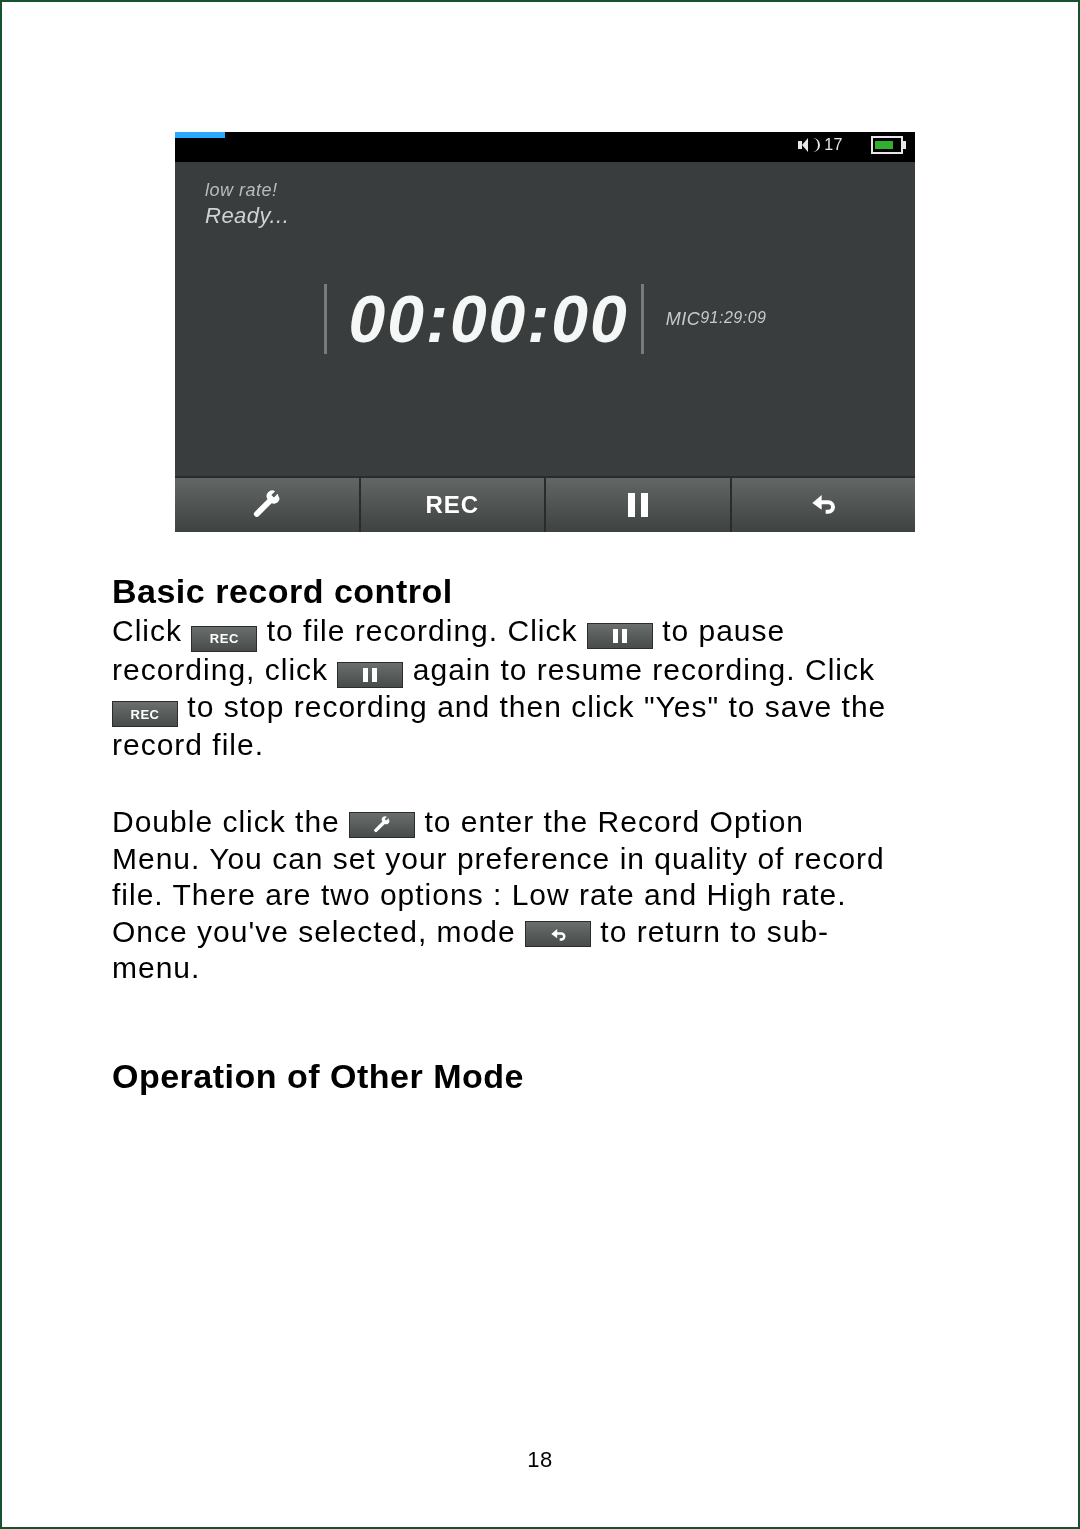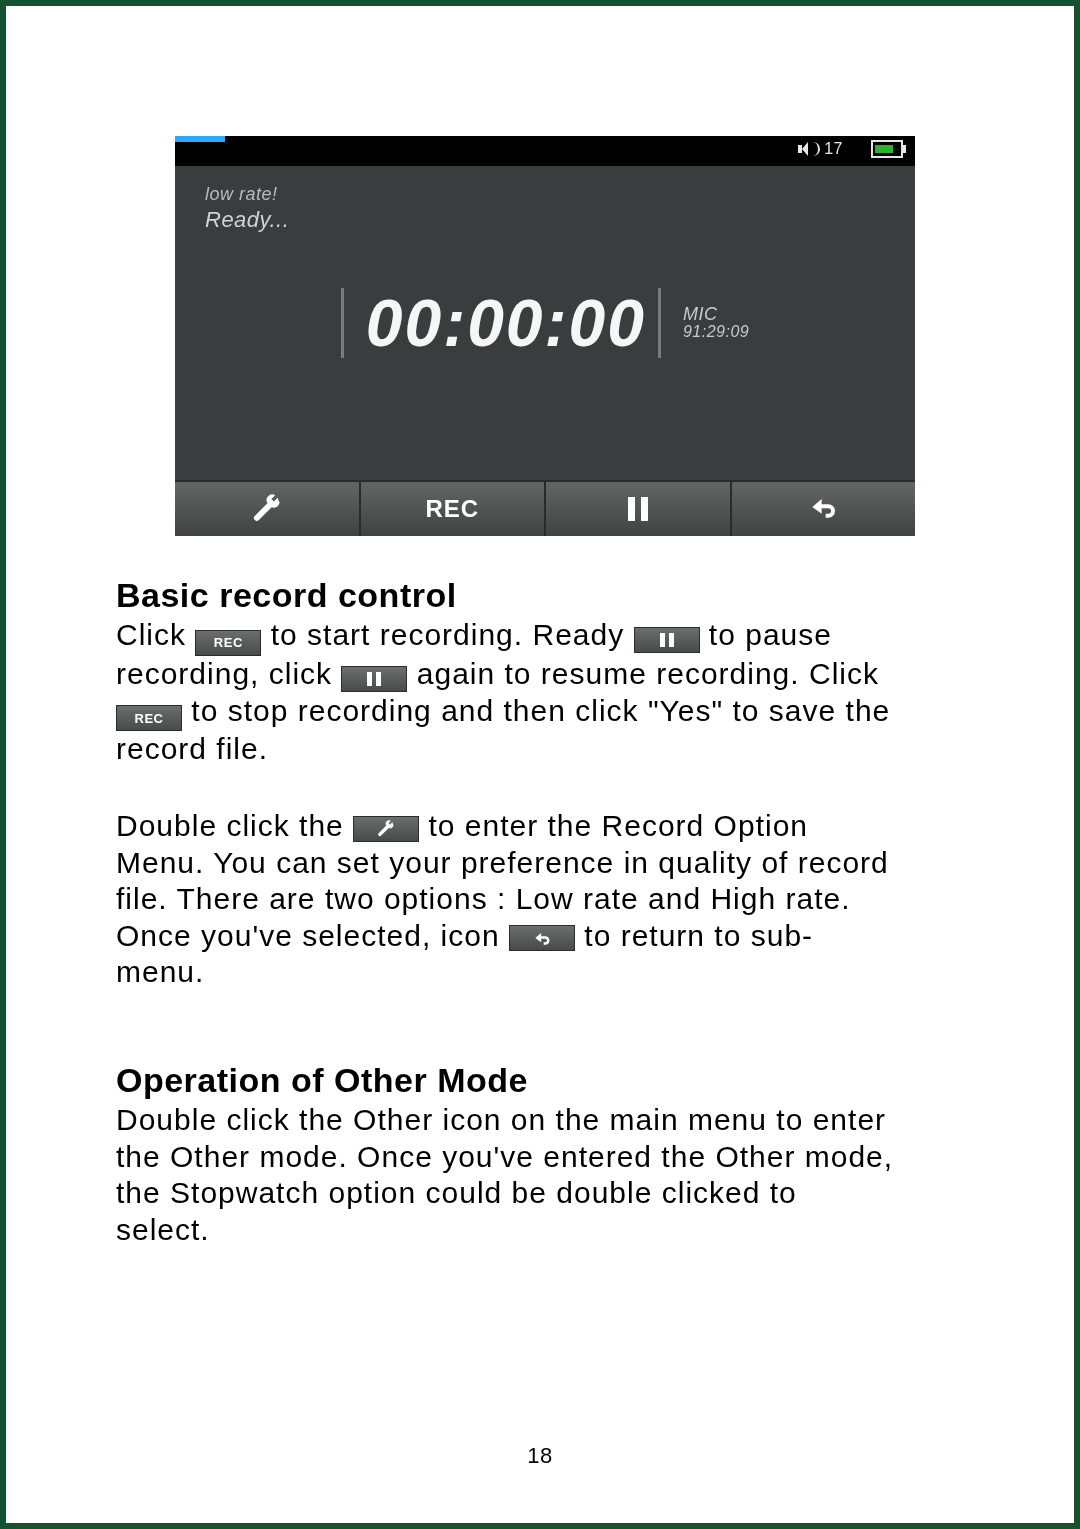--- a/index.html
+++ b/index.html
@@ -4,21 +4,21 @@
 <style>
   html, body {
     margin: 0;
     padding: 0;
     background: #fff;
     font-family: Arial, Helvetica, sans-serif;
   }
   .page {
     width: 1080px;
     height: 1529px;
-    border: 6px solid #14532d;
+    border: 2px solid #14532d;
     box-sizing: border-box;
     position: relative;
     padding: 130px 100px 0 110px;
     letter-spacing: 0.5px;
   }
 
   
   .device {
     width: 740px;
     height: 400px;
@@ -107,21 +107,21 @@
     border-left: 3px solid #787d7c;
   }
   .timer-main {
     font-size: 66px;
     font-weight: bold;
     color: #f5f7f6;
     letter-spacing: 2px;
     font-family: Arial, sans-serif;
   }
   .timer-side {
-    display:flex; flex-direction:column; line-height:1.05;
+    display:flex; flex-direction:row; line-height:1.05;
     font-size: 16px; color:#c7cccb;
   }
   .timer-side .mic { font-size: 18px; }
   .filename {
     text-align:center;
     font-size: 17px;
     color:#b6bab9;
     margin-top: 58px;
     letter-spacing:1px;
   }
@@ -266,21 +266,21 @@
     </div>
   </div>
 
   <div class="section-title">Basic record control</div>
   <div class="body-text">
     <p>
       <span>Click</span>
       <span class="inline-btn ib-rec">
           <span>REC</span>
         </span>
-      <span>to start recording. Ready </span>
+      <span>to file recording. Click </span>
       <span class="inline-btn ib-pause">
           <span class="pb">
             <span></span>
             <span></span>
           </span>
         </span>
       <span> to pause</span>
     </p>
     <p>
       <span>recording, click</span>
@@ -307,35 +307,29 @@
       <span class="inline-btn ib-wrench">
         <svg viewBox="0 0 24 24" fill="#fff">
             <path d="M22 6.5a4.5 4.5 0 0 1-6.3 4.1L5.5 20.8a2.3 2.3 0 1 1-3.3-3.3L12.4 7.3A4.5 4.5 0 0 1 18.5 1l-3 3 2 2 3-3c.3.5.5 1 .5 1.5z"></path>
           </svg>
       </span>
       <span>to enter the Record Option</span>
     </p>
     <p>Menu. You can set your preference in quality of record</p>
     <p>file. There are two options : Low rate and High rate.</p>
     <p>
-      <span>Once you've selected, icon</span>
+      <span>Once you've selected, mode</span>
       <span class="inline-btn ib-return">
         <svg viewBox="0 0 24 24" fill="#fff">
             <path d="M4 12l7-6v4h5a5 5 0 0 1 0 10h-2v-3h2a2 2 0 0 0 0-4h-5v4l-7-5z"></path>
           </svg>
       </span>
       <span> to return to sub-</span>
     </p>
     <p>menu.</p>
   </div>
 
   <div class="big-gap"></div>
 
   <div class="section-title">Operation of Other Mode</div>
-  <div class="body-text">
-    <p>Double click the Other icon on the main menu to enter</p>
-    <p>the Other mode. Once you've entered the Other mode,</p>
-    <p>the Stopwatch option could be double clicked to</p>
-    <p>select.</p>
-  </div>
 
   <div class="page-num">18</div>
 </div>
 
 </body></html>

